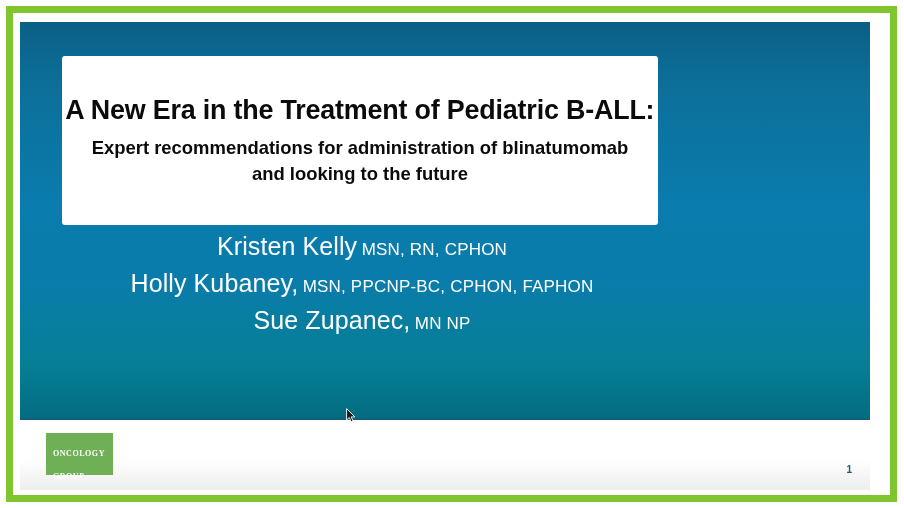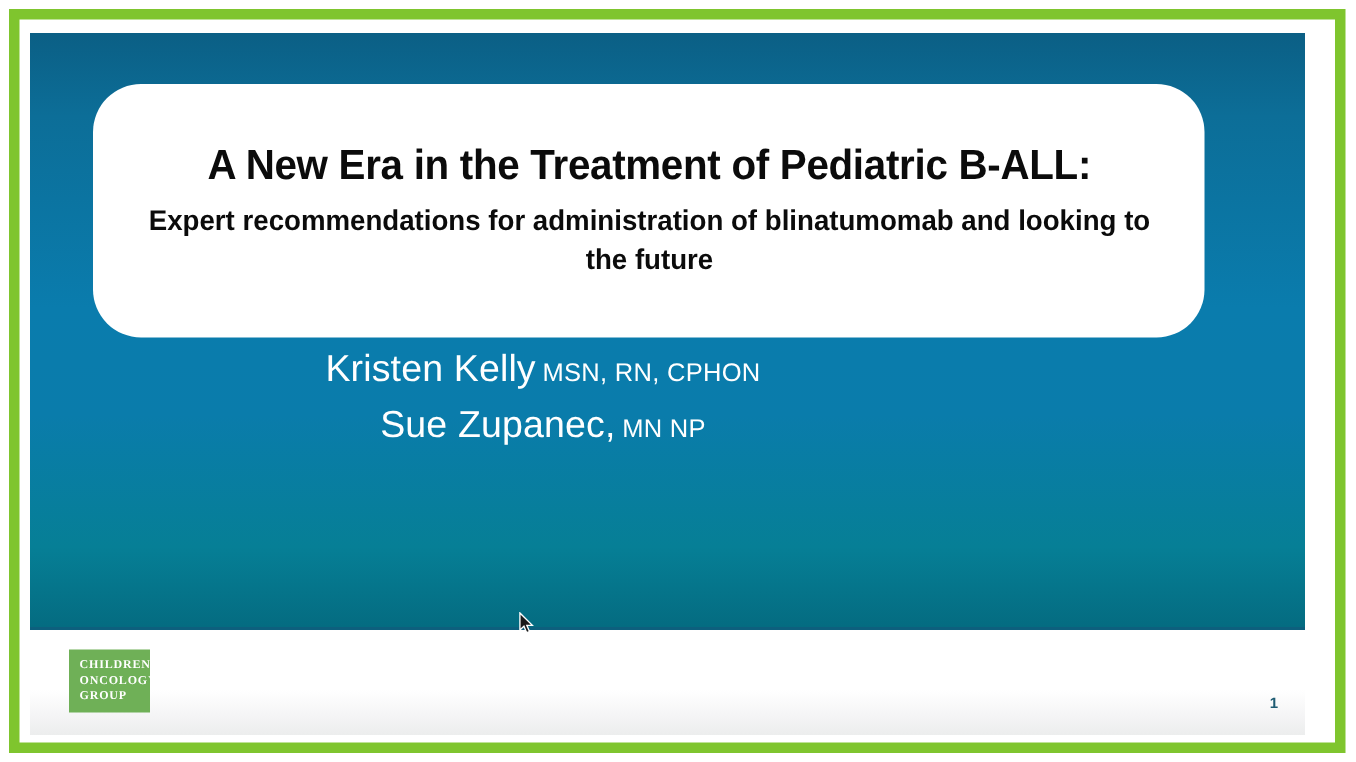--- a/index.html
+++ b/index.html
@@ -80,24 +80,24 @@
     left: 0; right: 0; bottom: 0;
     height: 2px;
     background: #0d5f7d;
   }
 
   
   .title-card {
     position: absolute;
     left: 42px;
     top: 34px;
-    width: 741px;
+    width: 596px;
     height: 169px;
     background: #ffffff;
-    border-radius: 32px;
+    border-radius: 3px;
     display: flex;
     flex-direction: column;
     align-items: center;
     justify-content: center;
     padding: 0 18px;
     box-sizing: border-box;
   }
   .title-main {
     font-size: 28px;
     font-weight: bold;
@@ -146,28 +146,29 @@
     font-weight: normal;
     color: #ffffff;
     letter-spacing: 0.2px;
   }
 
   
   .cog-logo {
     position: absolute;
     left: 26px;
     top: 411px;
-    width: 54px;
+    width: 67px;
     height: 42px;
     background: #6fb057;
     display: flex;
     flex-direction: column;
     justify-content: center;
     padding-left: 7px;
     box-sizing: border-box;
+    gap: 13px;
   }
   .cog-line {
     font-family: "Liberation Serif", serif;
     font-weight: bold;
     font-size: 8px;
     color: #ffffff;
     letter-spacing: 0.55px;
     line-height: 10.5px;
     text-transform: uppercase;
   }
@@ -210,20 +211,24 @@
       <div class="title-sub">Expert recommendations for administration of blinatumomab and looking to the future</div>
     </div>
 
     <div class="presenters">
 
       <div class="presenter">
         <span class="p-name">Kristen Kelly</span>
         <span class="p-creds">MSN, RN, CPHON</span>
       </div>
 
+      <div class="presenter">
+        <span class="p-name">Holly Kubaney,</span>
+        <span class="p-creds">MSN, PPCNP-BC, CPHON, FAPHON</span>
+      </div>
 
 
 
       <div class="presenter">
         <span class="p-name">Sue Zupanec,</span>
         <span class="p-creds">MN NP</span>
       </div>
 
     </div>
 

